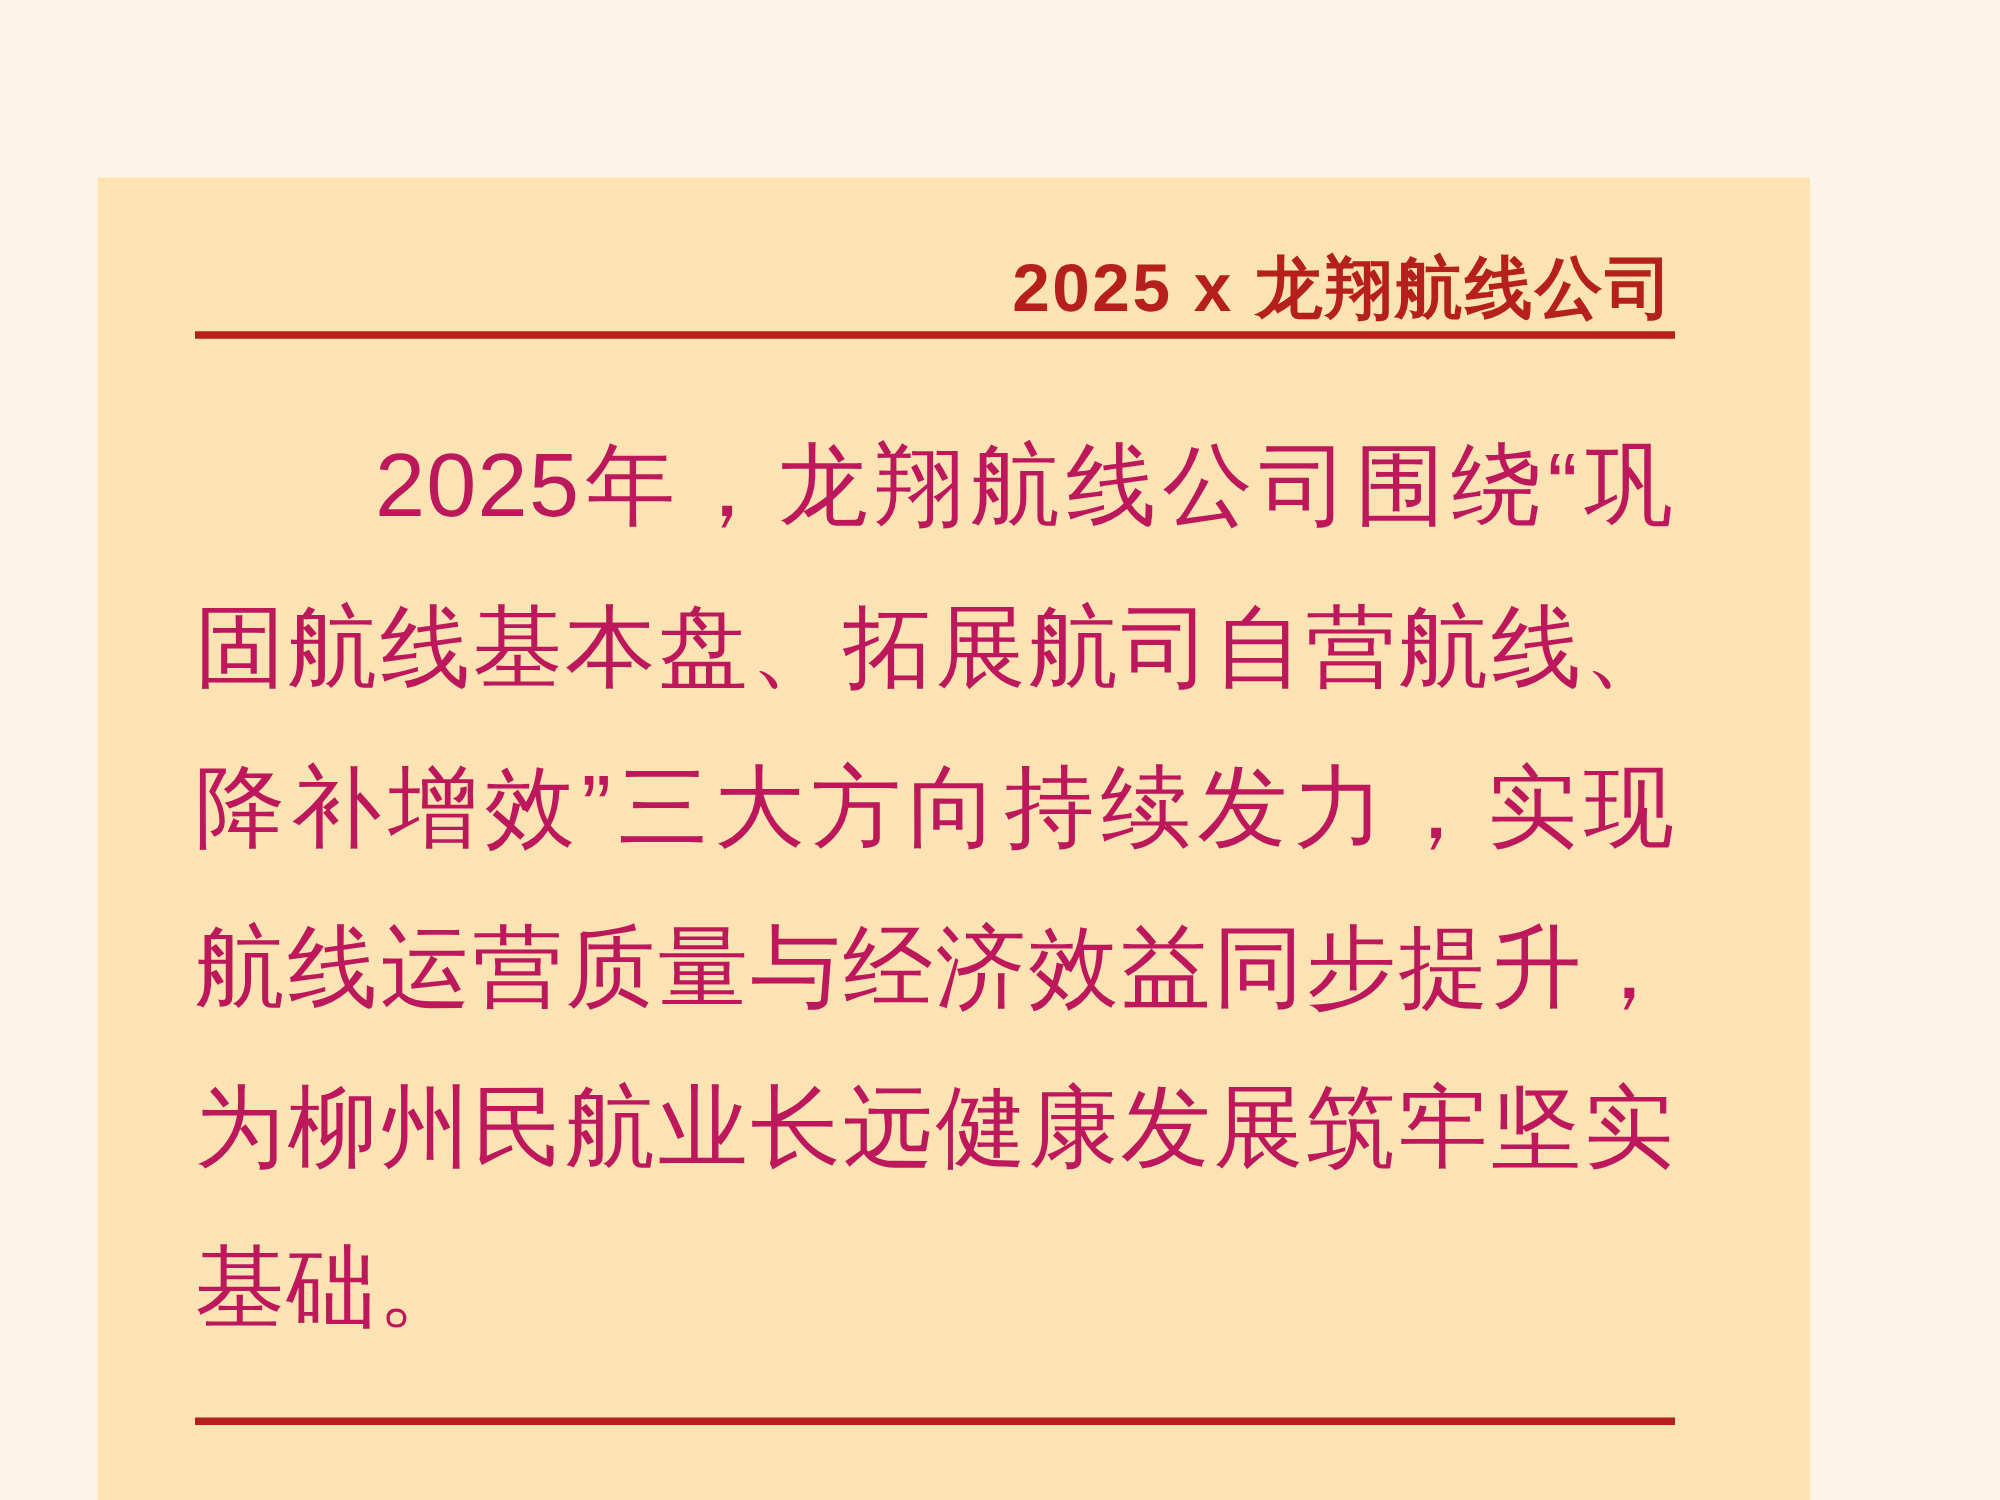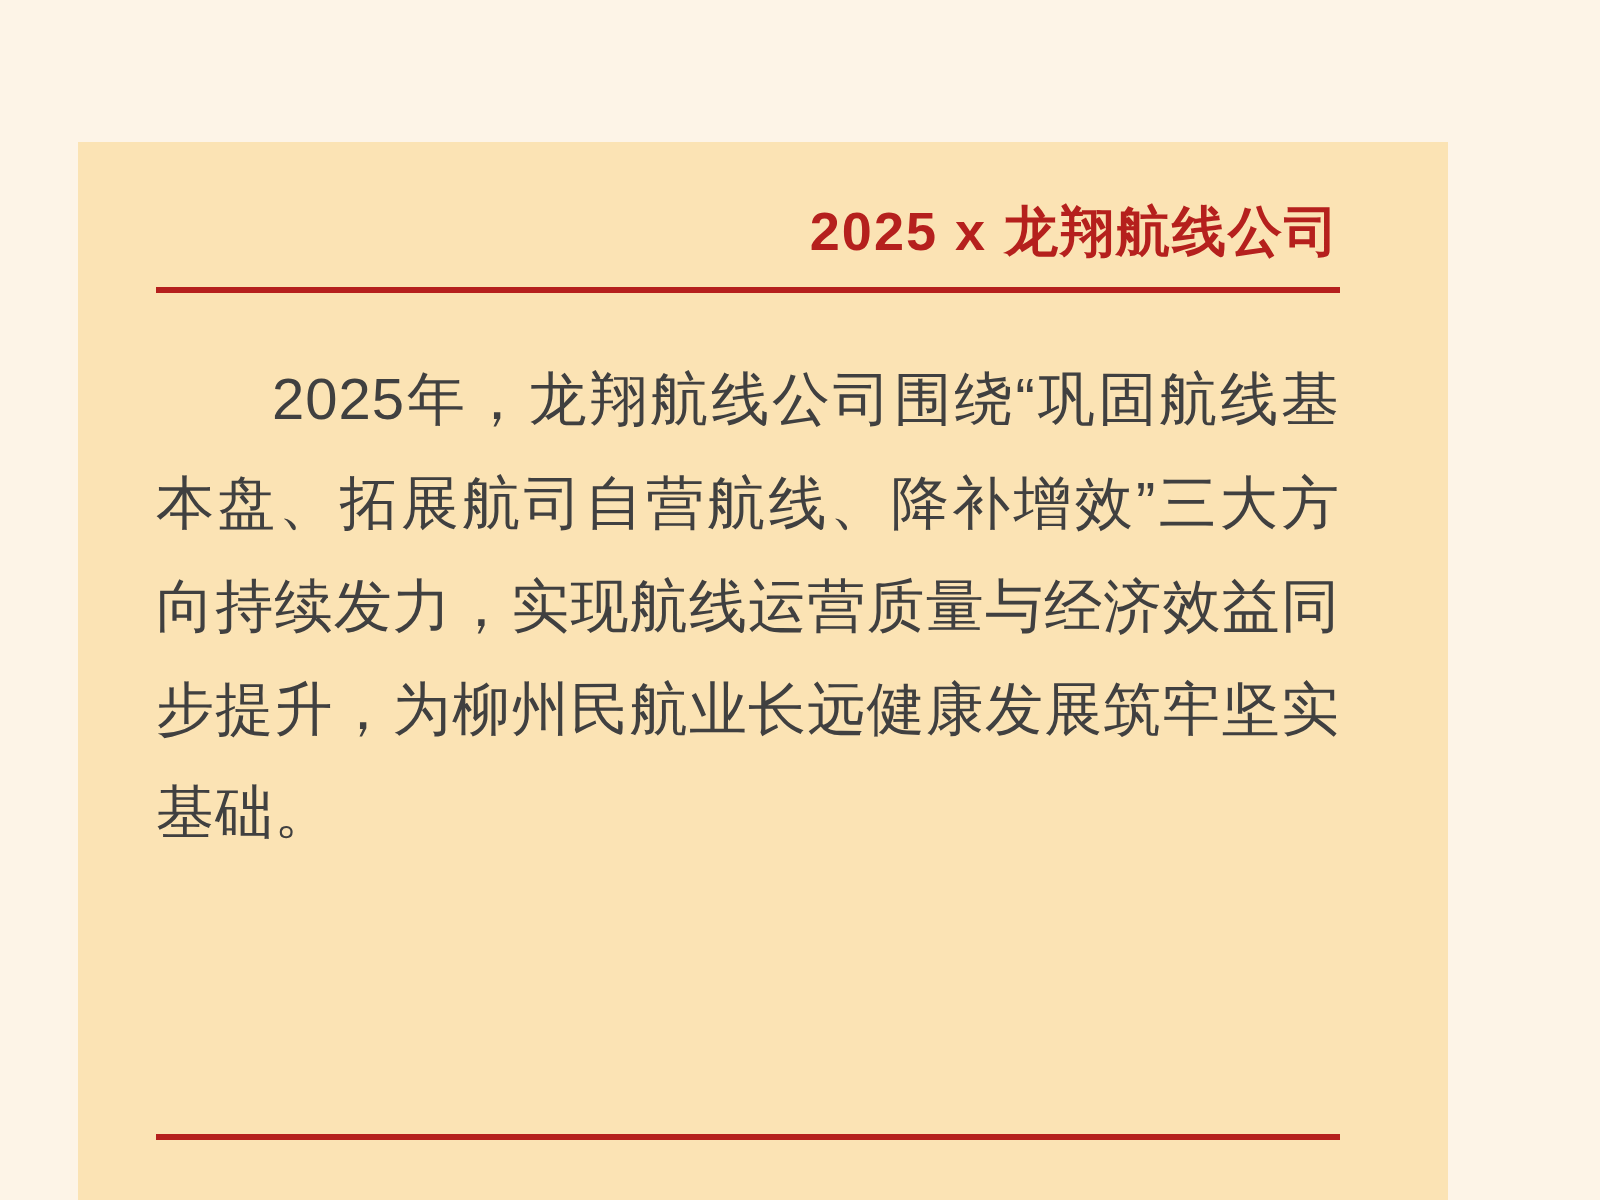--- a/index.html
+++ b/index.html
@@ -29,33 +29,33 @@
     width: 1184px;
     height: 960px;
   }
   .headline {
     text-align: right;
     color: #b5201d;
     font-size: 54px;
     font-weight: 700;
     letter-spacing: 2px;
     line-height: 1.1;
-    padding-bottom: 26px;
+    padding-bottom: 4px;
     white-space: nowrap;
   }
   .rule {
     height: 6px;
     background: #b5201d;
     width: 100%;
   }
   .body-text {
     margin-top: 54px;
-    font-size: 58px;
+    font-size: 72px;
     line-height: 1.78;
-    color: #404040;
+    color: #be185d;
     text-align: justify;
     text-justify: inter-ideograph;
     letter-spacing: 1px;
     font-weight: 500;
   }
   .indent {
     text-indent: 2em;
   }
   .rule-bottom {
     position: absolute;

